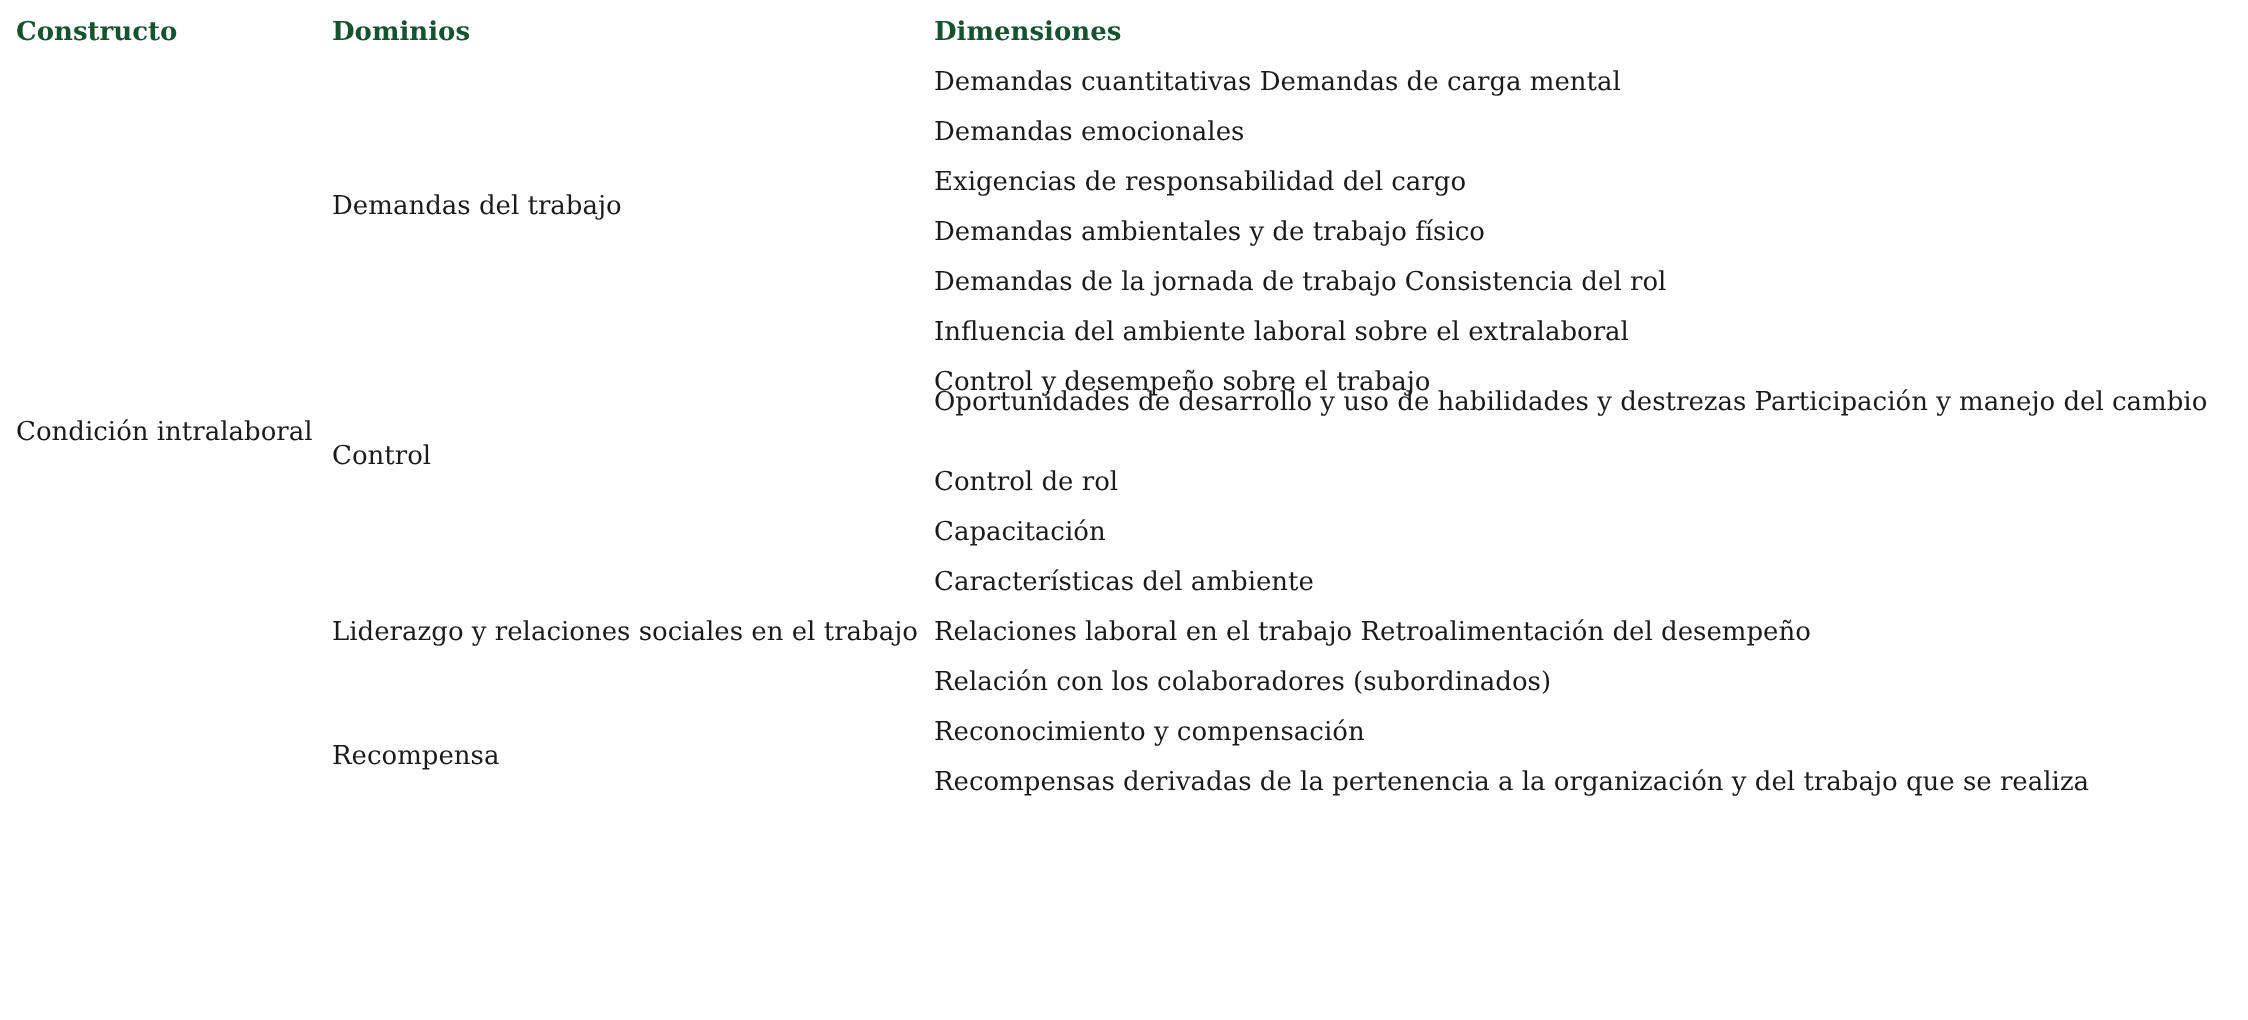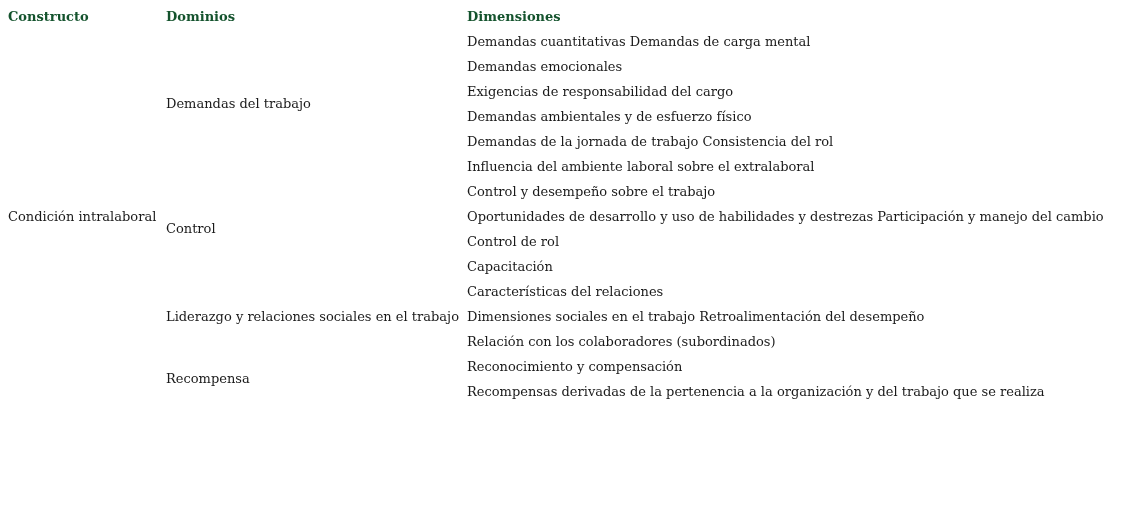--- a/index.html
+++ b/index.html
@@ -40,24 +40,24 @@
 <div class="cell col-constructo" style="top:217px;">Condición intralaboral</div>
 
 <div class="cell col-dominios" style="top:104px;">Demandas del trabajo</div>
 <div class="cell col-dominios" style="top:229px;">Control</div>
 <div class="cell col-dominios" style="top:317px;">Liderazgo y relaciones sociales en el trabajo</div>
 <div class="cell col-dominios" style="top:379px;">Recompensa</div>
 
 <div class="cell col-dimensiones" style="top:42px;">Demandas cuantitativas Demandas de carga mental</div>
 <div class="cell col-dimensiones" style="top:67px;">Demandas emocionales</div>
 <div class="cell col-dimensiones" style="top:92px;">Exigencias de responsabilidad del cargo</div>
-<div class="cell col-dimensiones" style="top:117px;">Demandas ambientales y de esfuerzo físico</div>
+<div class="cell col-dimensiones" style="top:117px;">Demandas ambientales y de trabajo físico</div>
 <div class="cell col-dimensiones" style="top:142px;">Demandas de la jornada de trabajo Consistencia del rol</div>
 <div class="cell col-dimensiones" style="top:167px;">Influencia del ambiente laboral sobre el extralaboral</div>
 <div class="cell col-dimensiones" style="top:192px;">Control y desempeño sobre el trabajo</div>
-<div class="cell col-dimensiones" style="top:217px;">Oportunidades de desarrollo y uso de habilidades y destrezas Participación y manejo del cambio</div>
+<div class="cell col-dimensiones" style="top:202px;">Oportunidades de desarrollo y uso de habilidades y destrezas Participación y manejo del cambio</div>
 <div class="cell col-dimensiones" style="top:242px;">Control de rol</div>
 <div class="cell col-dimensiones" style="top:267px;">Capacitación</div>
-<div class="cell col-dimensiones" style="top:292px;">Características del relaciones</div>
-<div class="cell col-dimensiones" style="top:317px;">Dimensiones sociales en el trabajo Retroalimentación del desempeño</div>
+<div class="cell col-dimensiones" style="top:292px;">Características del ambiente</div>
+<div class="cell col-dimensiones" style="top:317px;">Relaciones laboral en el trabajo Retroalimentación del desempeño</div>
 <div class="cell col-dimensiones" style="top:342px;text-align:right;">Relación con los colaboradores (subordinados)</div>
 <div class="cell col-dimensiones" style="top:367px;">Reconocimiento y compensación</div>
 <div class="cell col-dimensiones" style="top:392px;">Recompensas derivadas de la pertenencia a la organización y del trabajo que se realiza</div>
 
 </body></html>

